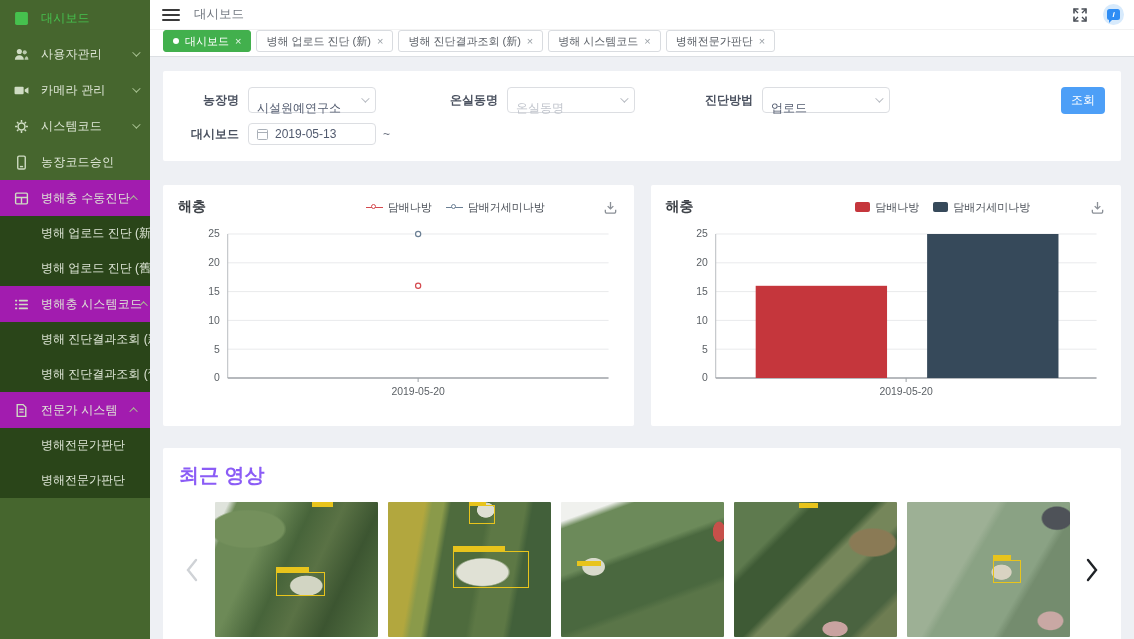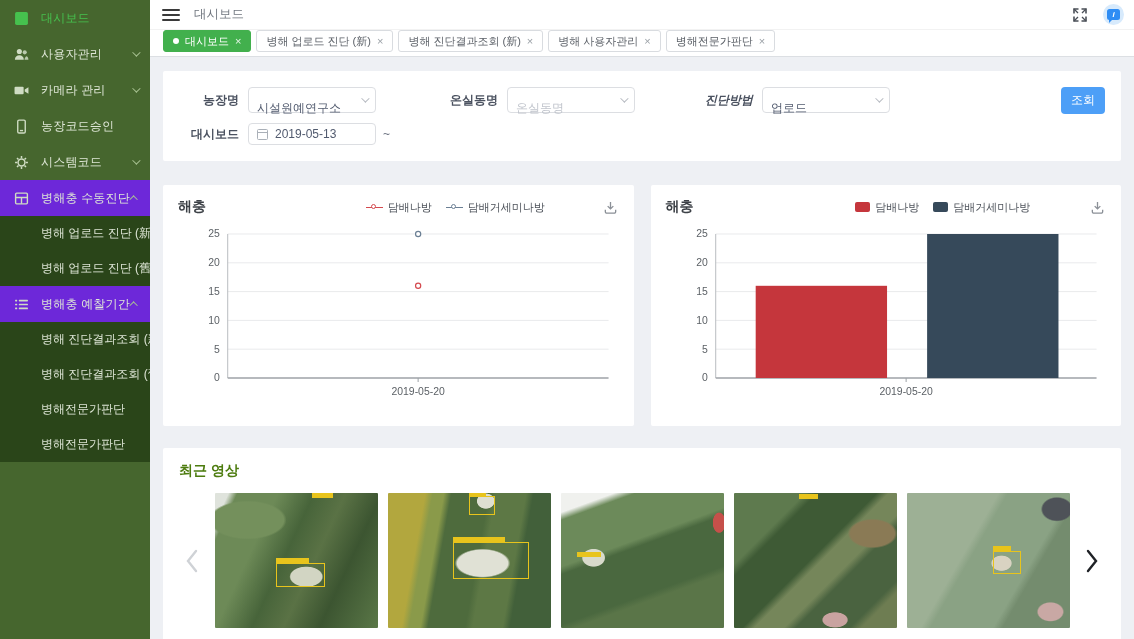--- a/index.html
+++ b/index.html
@@ -7,21 +7,21 @@
   .app { display:flex; width:1134px; height:639px; }
 
   
   .sidebar { width:150px; min-width:150px; background:#46662e; height:639px; overflow:hidden; }
   .side-item { height:36px; display:flex; align-items:center; padding:0 12px 0 14px; cursor:pointer; }
   .side-item .ic { width:15px; height:15px; margin-right:12px; color:#cfdcc3; flex:none; display:flex; align-items:center; }
   .side-item .ic svg { width:15px; height:15px; }
   .side-item .lbl { font-size:12px; color:#dfe7d7; flex:1; white-space:nowrap; letter-spacing:.2px; }
   .side-item.active .lbl { color:#46c14e; }
   .side-item.active .ic { color:#46c14e; }
-  .side-item.hdr-open { background:#6d28d9; }
+  .side-item.hdr-open { background:#a21caf; }
   .chev { width:6px; height:6px; border-right:1.5px solid #a9c293; border-bottom:1.5px solid #a9c293; flex:none; }
   .chev.down { transform:rotate(45deg) translateY(-2px); }
   .chev.up { transform:rotate(-135deg) translateY(-2px); }
   .submenu { background:#2a4519; }
   .sub-item { height:35px; display:flex; align-items:center; padding-left:41px; font-size:12px; color:#dde5d5; cursor:pointer; white-space:nowrap; }
 
   
   .main { flex:1; display:flex; flex-direction:column; height:639px; }
   .topbar { height:30px; background:#fff; display:flex; align-items:center; padding:0 10px 0 12px; border-bottom:1px solid #f2f2f2; }
   .burger { width:18px; display:flex; flex-direction:column; gap:3px; cursor:pointer; margin-right:14px; }
@@ -43,21 +43,21 @@
 
   .content { flex:1; padding:14px 13px 0 13px; overflow:hidden; }
   .card { background:#fff; border-radius:2px; }
 
   
   .filter-card { padding:16px 16px 14px 16px; }
   .f-row { display:flex; align-items:center; height:26px; margin-bottom:8px; position:relative; }
   .f-row:last-child { margin-bottom:0; }
   .f-label { width:60px; text-align:right; font-size:12px; font-weight:bold; color:#4b5260; margin-right:9px; white-space:nowrap; flex:none; }
   .f-label.w2 { width:88px; margin-left:34px; }
-  .f-label.w3 { width:106px; margin-left:12px;font-style:italic; }
+  .f-label.w3 { width:106px; margin-left:12px; }
   .select { width:128px; height:26px; border:1px solid #dcdee2; border-radius:4px; display:flex; align-items:center; padding:0 8px; font-size:12px; color:#515a6e; cursor:pointer; background:#fff; }
   .select .val { flex:1; white-space:nowrap; overflow:hidden;margin-top:16px; }
   .select .val.ph { color:#c0c4cc; }
   .schev { width:6px; height:6px; border-right:1.5px solid #b6bac1; border-bottom:1.5px solid #b6bac1; transform:rotate(45deg) translateY(-2px); flex:none; }
   .dateinput { width:128px; height:22px; border:1px solid #dcdee2; border-radius:4px; display:flex; align-items:center; padding:0 8px; font-size:12px; color:#515a6e; gap:7px; cursor:text; background:#fff; }
   .cal { width:11px; height:11px; border:1.2px solid #aab0b8; border-radius:1.5px; position:relative; flex:none; }
   .cal:before { content:""; position:absolute; top:2px; left:0; right:0; border-top:1.2px solid #aab0b8; }
   .tilde { margin:0 7px; color:#6b7280; font-size:12px; }
   .btn-search { position:absolute; right:0; top:0; width:44px; height:27px; background:#4d9ff7; color:#fff; font-size:12px; border:none; border-radius:4px; cursor:pointer; }
 
@@ -69,21 +69,21 @@
   .legend { flex:1; display:flex; justify-content:center; align-items:center; gap:14px; }
   .leg-item { display:flex; align-items:center; gap:5px; font-size:11px; color:#4d525a; }
   .leg-line { width:17px; height:0; border-top:1.5px solid; position:relative; }
   .leg-line i { position:absolute; left:5px; top:-4px; width:5px; height:5px; border:1.5px solid; border-radius:50%; background:#fff; display:block; }
   .leg-swatch { width:15px; height:10px; border-radius:2px; }
   .dl-icon { width:16px; color:#8b9097; cursor:pointer; display:flex; }
   .chart-body { margin-top:6px; }
 
   
   .recent-card { margin-top:22px; padding:14px 16px; height:240px; position:relative; }
-  .recent-title { font-size:14px; font-weight:bold; color:#4d7c0f; }
+  .recent-title { font-size:20px; font-weight:bold; color:#8b5cf6; }
   .carousel { display:flex; align-items:center; justify-content:space-between; margin-top:13px; }
   .car-arrow { width:26px; height:135px; display:flex; align-items:center; justify-content:center; cursor:pointer; background:none; border:none; }
   .car-arrow svg { width:14px; height:24px; }
   .car-arrow.prev { color:#cfd2d6; }
   .car-arrow.next { color:#1f2226; }
   .car-track { display:flex; gap:10px; }
   .photo { width:163px; height:135px; position:relative; overflow:hidden; border-radius:1px; cursor:pointer; }
   .dbox { position:absolute; border:1px solid #e8c41c; }
   .dtag { position:absolute; background:#e8c41c; height:5px; }
 
@@ -141,36 +141,36 @@
             <svg viewBox="0 0 14 14" fill="currentColor">
               <rect x="0.5" y="3.5" width="8.5" height="7" rx="1"></rect>
               <path d="M10 6l3.5-2v6L10 8z"></path>
             </svg>
           </span>
           <span class="lbl">카메라 관리</span>
           <span class="chev down"></span>
         </div>
         <div class="side-item">
           <span class="ic">
+            <svg viewBox="0 0 14 14" fill="none" stroke="currentColor" stroke-width="1.4">
+              <circle cx="7" cy="7" r="3.2"></circle>
+              <path d="M7 1v2M7 11v2M1 7h2M11 7h2M2.8 2.8l1.4 1.4M9.8 9.8l1.4 1.4M11.2 2.8L9.8 4.2M4.2 9.8l-1.4 1.4"></path>
+            </svg>
+          </span>
+          <span class="lbl">시스템코드</span>
+          <span class="chev down"></span>
+        </div>
+        <div class="side-item">
+          <span class="ic">
             <svg viewBox="0 0 14 14" fill="none" stroke="currentColor" stroke-width="1.3">
               <rect x="3.5" y="1" width="7" height="12" rx="1.2"></rect>
               <path d="M5.5 10.8h3"></path>
             </svg>
           </span>
           <span class="lbl">농장코드승인</span>
-        </div>
-        <div class="side-item">
-          <span class="ic">
-            <svg viewBox="0 0 14 14" fill="none" stroke="currentColor" stroke-width="1.4">
-              <circle cx="7" cy="7" r="3.2"></circle>
-              <path d="M7 1v2M7 11v2M1 7h2M11 7h2M2.8 2.8l1.4 1.4M9.8 9.8l1.4 1.4M11.2 2.8L9.8 4.2M4.2 9.8l-1.4 1.4"></path>
-            </svg>
-          </span>
-          <span class="lbl">시스템코드</span>
-          <span class="chev down"></span>
         </div>
         <div class="side-item hdr-open">
           <span class="ic">
             <svg viewBox="0 0 14 14" fill="none" stroke="currentColor" stroke-width="1.3">
               <rect x="1.5" y="2" width="11" height="10" rx="1"></rect>
               <path d="M1.5 6h11M7 6v6"></path>
             </svg>
           </span>
           <span class="lbl">병해충 수동진단</span>
           <span class="chev up"></span>
@@ -183,26 +183,36 @@
           <span class="ic">
             <svg viewBox="0 0 14 14" fill="currentColor">
               <rect x="1" y="2.5" width="2" height="1.6" rx=".5"></rect>
               <rect x="4.5" y="2.5" width="8.5" height="1.6" rx=".5"></rect>
               <rect x="1" y="6.2" width="2" height="1.6" rx=".5"></rect>
               <rect x="4.5" y="6.2" width="8.5" height="1.6" rx=".5"></rect>
               <rect x="1" y="9.9" width="2" height="1.6" rx=".5"></rect>
               <rect x="4.5" y="9.9" width="8.5" height="1.6" rx=".5"></rect>
             </svg>
           </span>
-          <span class="lbl">병해충 예찰기간</span>
+          <span class="lbl">병해충 시스템코드</span>
           <span class="chev up"></span>
         </div>
         <div class="submenu">
           <div class="sub-item">병해 진단결과조회 (新)</div>
           <div class="sub-item">병해 진단결과조회 (舊)</div>
+        </div>
+        <div class="side-item hdr-open">
+          <span class="ic">
+            <svg viewBox="0 0 14 14" fill="none" stroke="currentColor" stroke-width="1.3">
+              <path d="M3 1.5h5.5L11 4v8.5H3z"></path>
+              <path d="M5 6h4M5 8.5h4"></path>
+            </svg>
+          </span>
+          <span class="lbl">전문가 시스템</span>
+          <span class="chev up"></span>
         </div>
         <div class="submenu">
           <div class="sub-item">병해전문가판단</div>
           <div class="sub-item">병해전문가판단</div>
         </div>
       </nav>
   </aside>
 
   <div class="main">
 
@@ -233,21 +243,21 @@
         </div>
         <div class="tab">
           <span>병해 업로드 진단 (新)</span>
           <span class="x">×</span>
         </div>
         <div class="tab">
           <span>병해 진단결과조회 (新)</span>
           <span class="x">×</span>
         </div>
         <div class="tab">
-          <span>병해 사용자관리</span>
+          <span>병해 시스템코드</span>
           <span class="x">×</span>
         </div>
         <div class="tab">
           <span>병해전문가판단</span>
           <span class="x">×</span>
         </div>
       </div>
 
     <div class="content">
 

